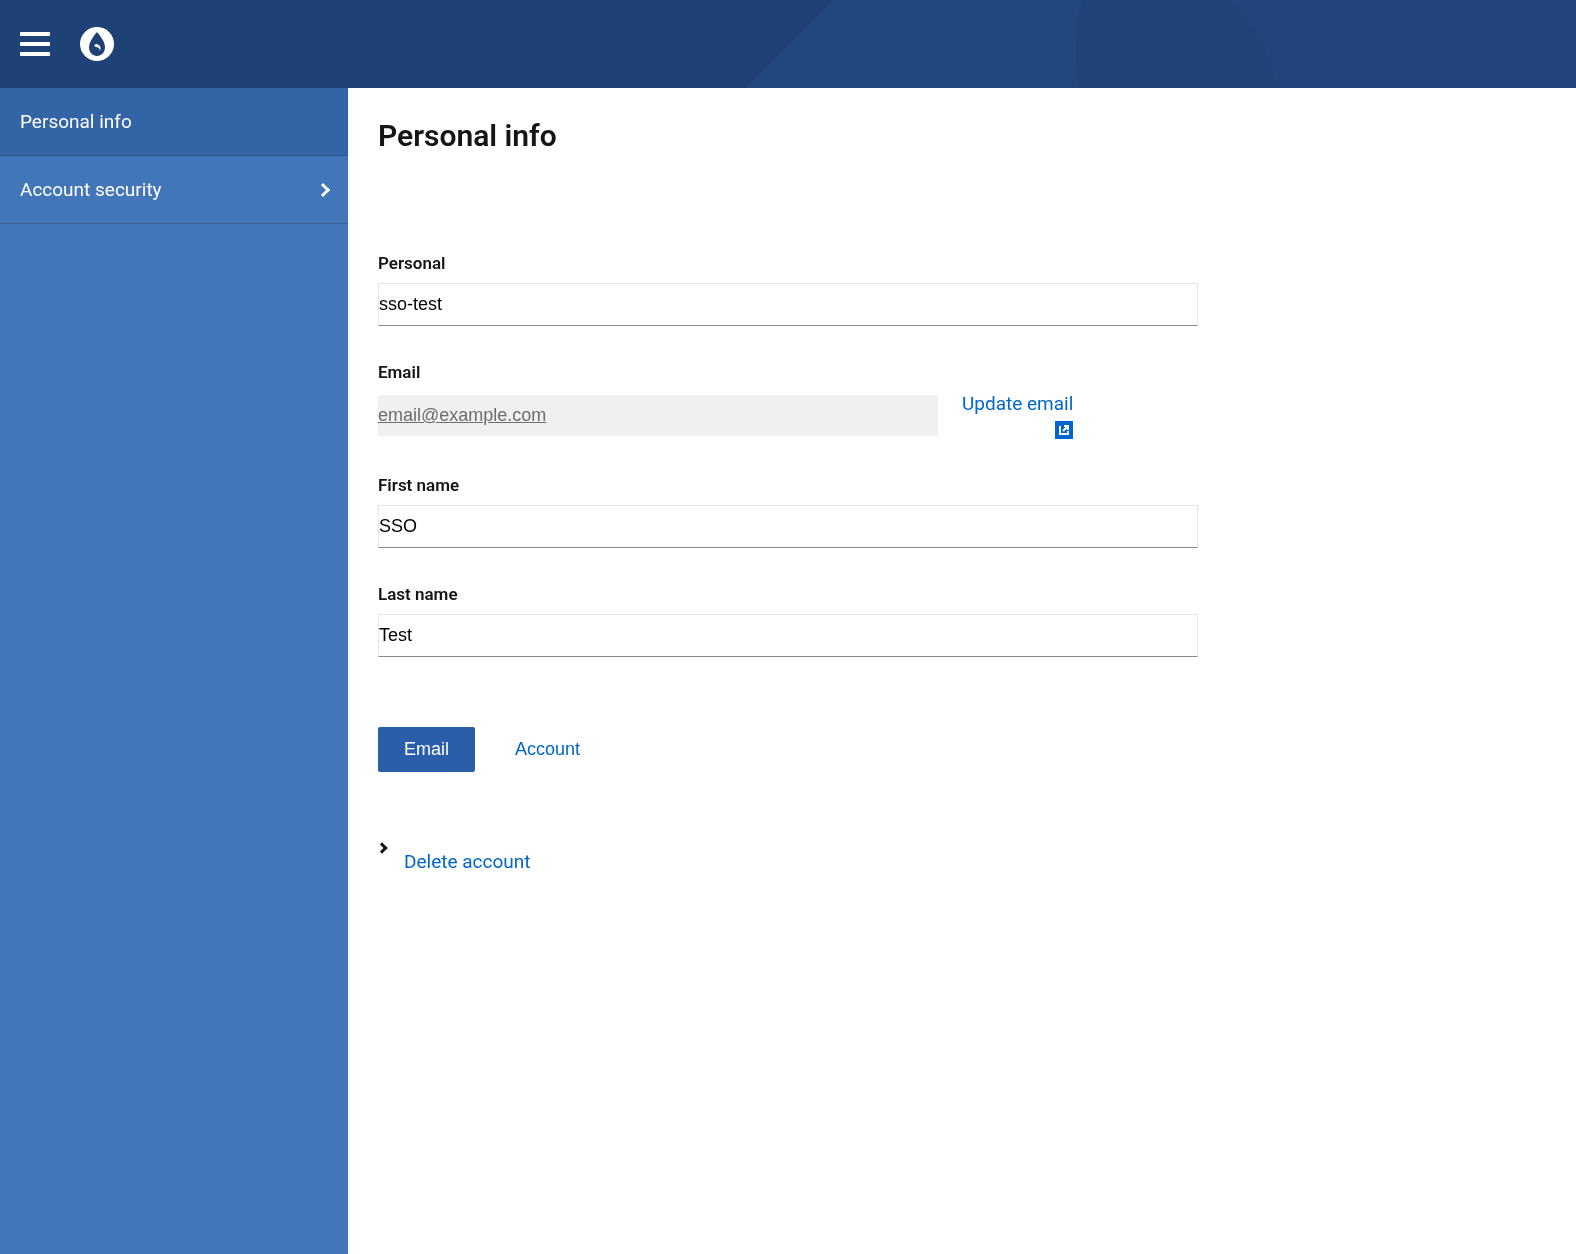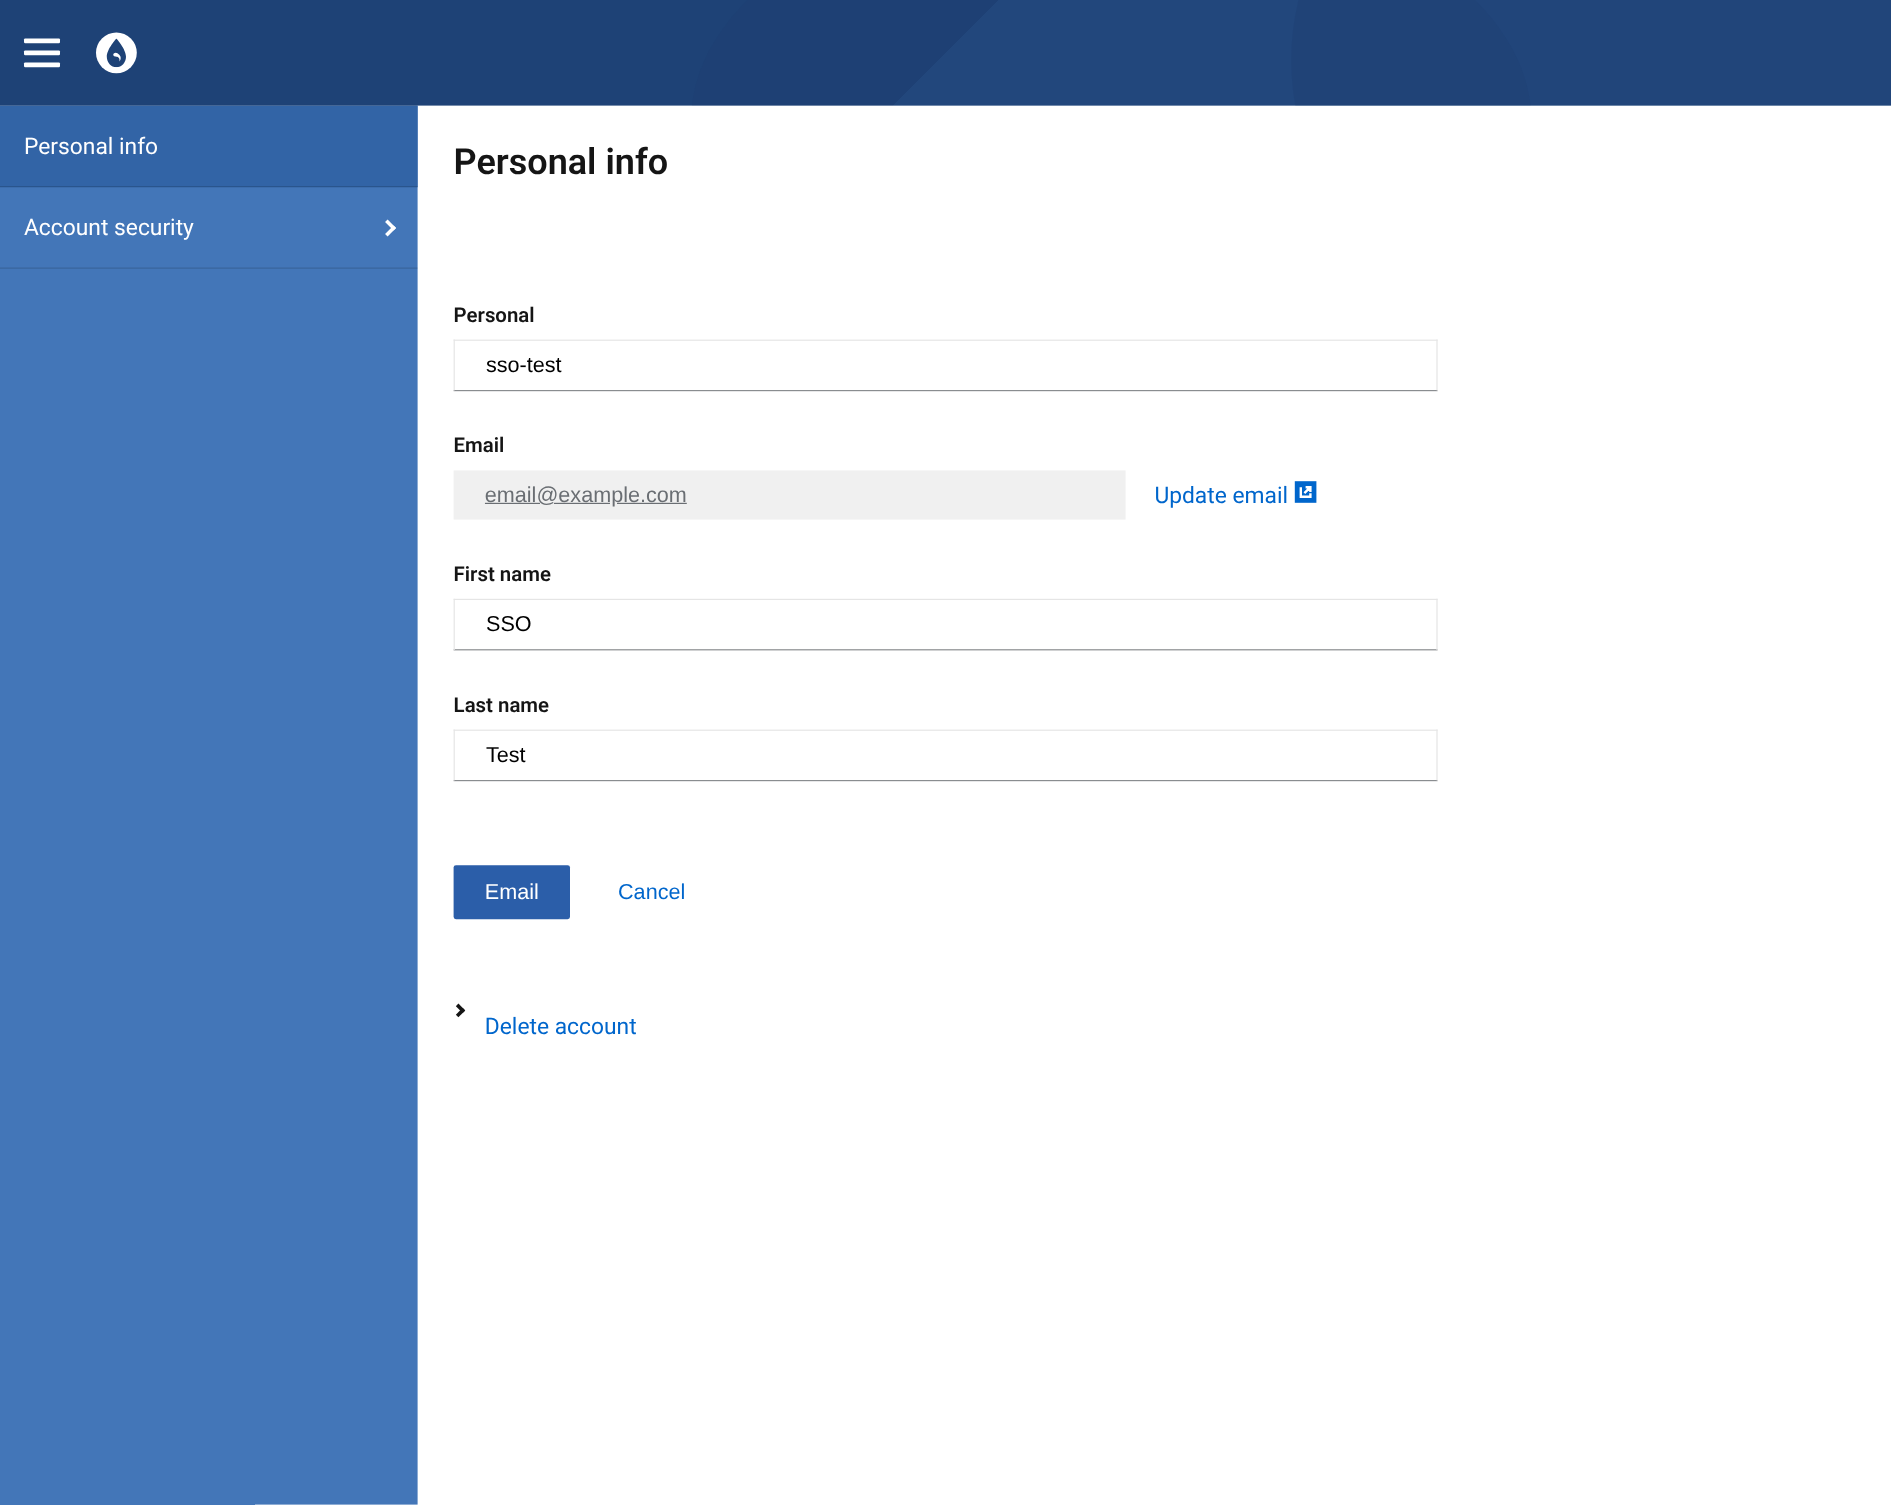--- a/index.html
+++ b/index.html
@@ -119,21 +119,21 @@
     }
     .form-label {
       display: block;
       font-size: 17px;
       font-weight: 600;
       margin-bottom: 10px;
       color: #151515;
     }
     .form-input {
       width: 100%;
-      padding: 10px 26px;
+      padding: 10px 0;
       font-size: 18px;
       border: 1px solid #e5e5e5;
       border-bottom: 1px solid #8a8d90;
       background: #fff;
       outline: none;
     }
     .form-input[readonly] {
       background: #f0f0f0;
       color: #6a6e73;
       border: none;
@@ -147,22 +147,23 @@
       flex: 1;
       max-width: 560px;
       text-decoration: underline;
     }
     .update-email-link {
       color: #0066cc;
       font-size: 19px;
       text-decoration: none;
       cursor: pointer;
       display: inline-flex;
-      align-items: flex-start;
+      align-items: flex-end;
       gap: 6px;
+      flex-direction: column;
     }
     .external-icon {
       width: 18px;
       height: 18px;
       background: #0066cc;
       display: inline-flex;
       align-items: center;
       justify-content: center;
     }
     .external-icon svg {
@@ -267,21 +268,21 @@
       <input type="text" class="form-input" value="SSO" style="">
     </div>
 
     <div class="form-group">
       <label class="form-label">Last name</label>
       <input type="text" class="form-input" value="Test" style="">
     </div>
 
     <div class="button-row">
       <button class="btn-primary">Email</button>
-      <button class="btn-link">Cancel</button>
+      <button class="btn-link">Account</button>
     </div>
 
     <div class="delete-row">
       <span class="delete-chevron"></span>
       <span class="delete-link">Delete account</span>
     </div>
   </main>
 </div>
 
 </body></html>

